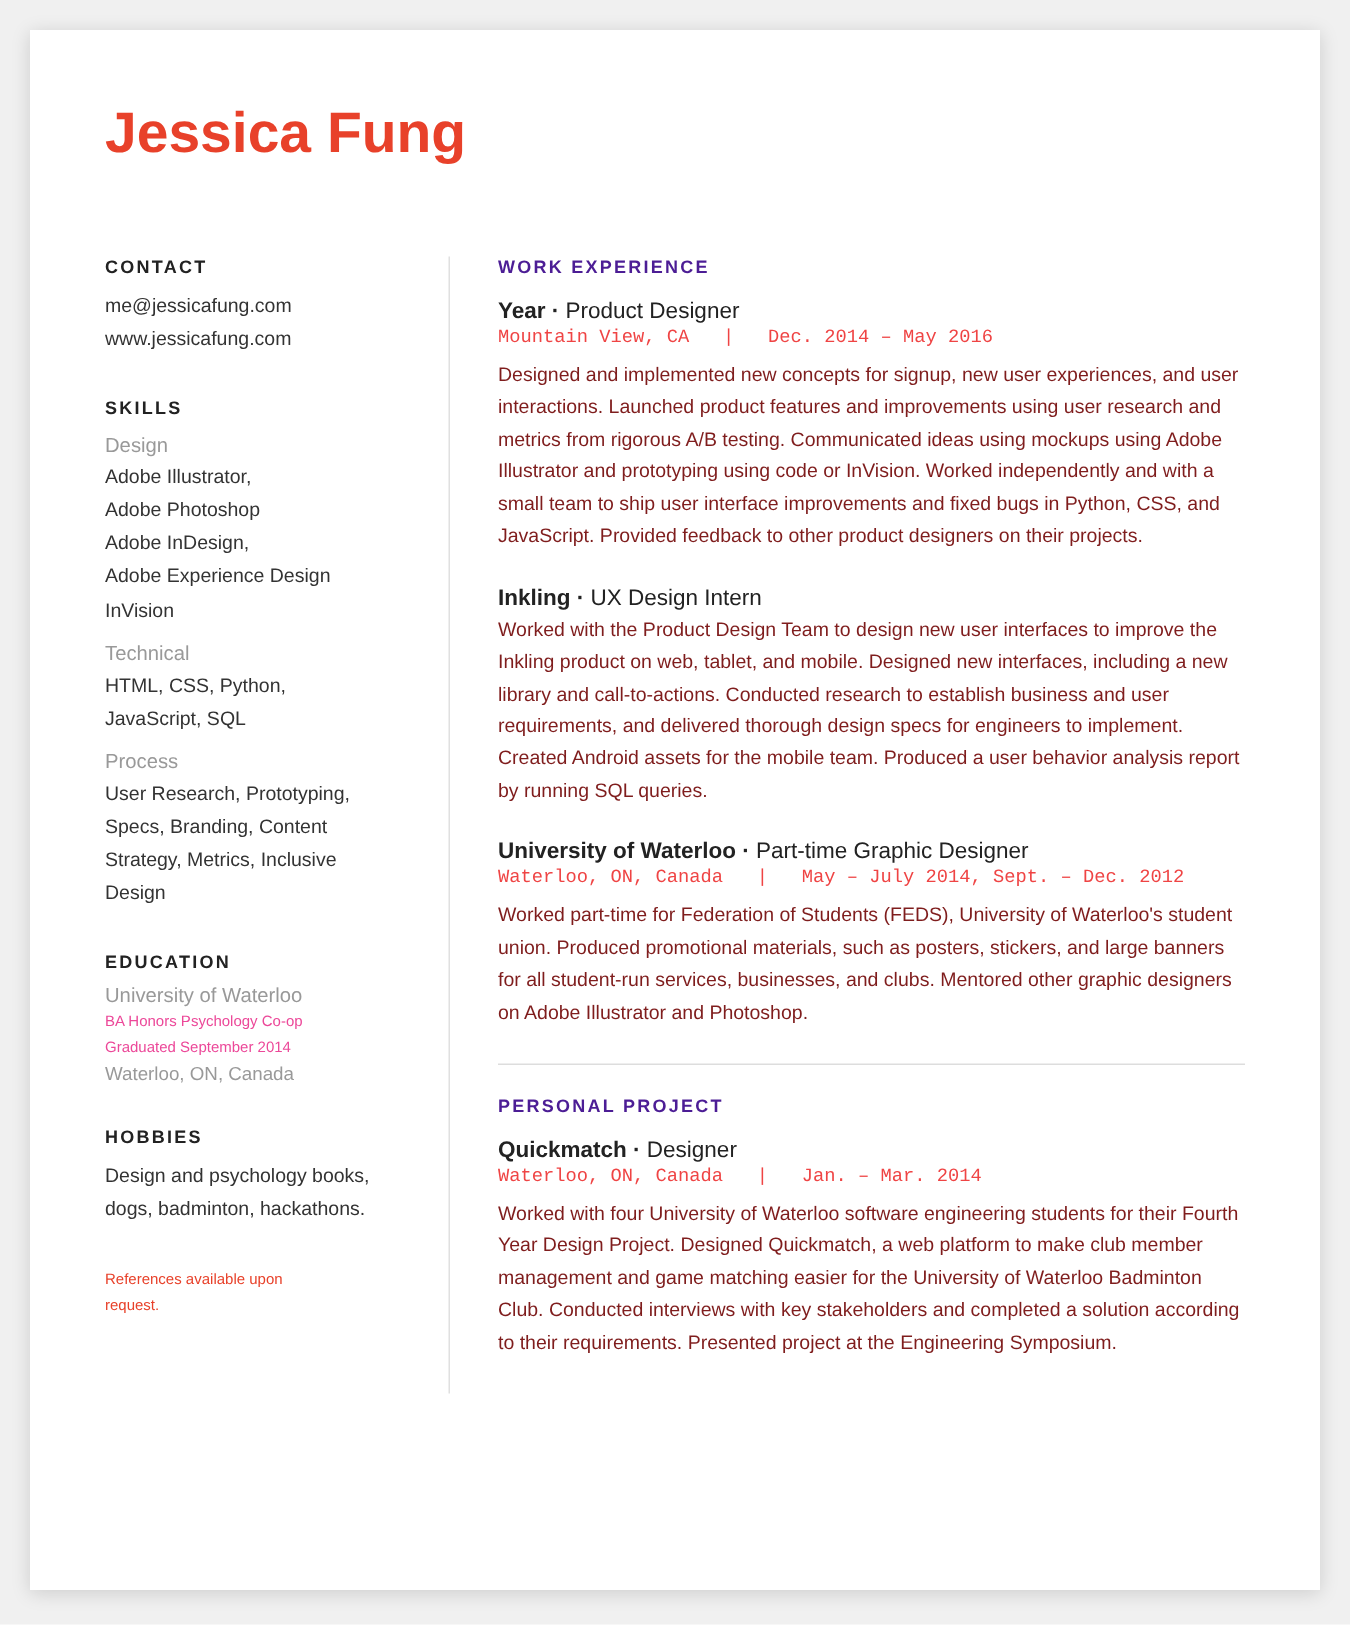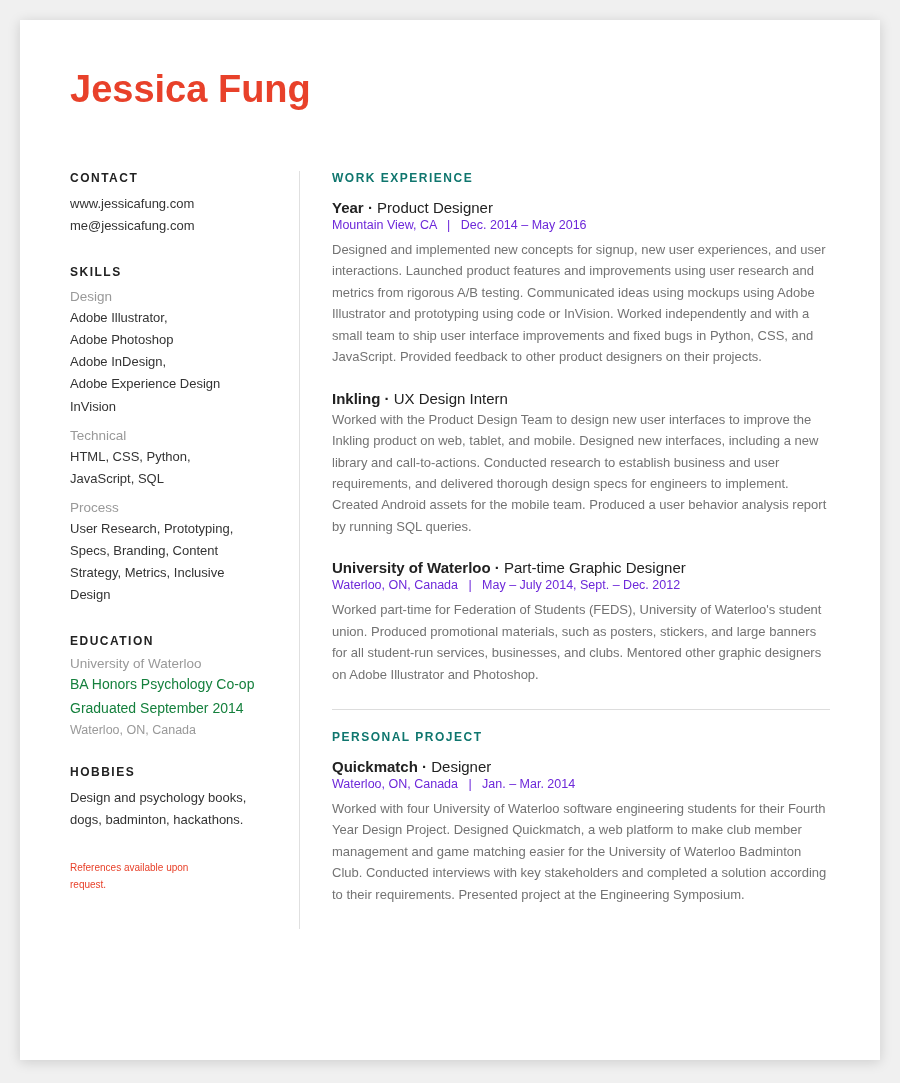--- a/index.html
+++ b/index.html
@@ -75,22 +75,22 @@
     }
     .edu-school {
       font-family: Arial, Helvetica, sans-serif;
       font-size: 13.5px;
       color: #999;
       font-weight: normal;
       margin-bottom: 2px;
     }
     .edu-degree {
       font-family: Arial, Helvetica, sans-serif;
-      font-size: 14px;
-      color: #15803d;
+      font-size: 10px;
+      color: #ec4899;
       line-height: 1.7;
     }
     .edu-location {
       font-family: Arial, Helvetica, sans-serif;
       font-size: 12.5px;
       color: #999;
       margin-top: 2px;
     }
     .hobbies-text {
       font-family: Arial, Helvetica, sans-serif;
@@ -111,21 +111,21 @@
       padding-left: 32px;
     }
     .right-section {
       margin-bottom: 24px;
     }
     .right-section-title {
       font-family: Arial, Helvetica, sans-serif;
       font-size: 12px;
       font-weight: bold;
       letter-spacing: 1.5px;
-      color: #0f766e;
+      color: #4c1d95;
       text-transform: uppercase;
       margin-bottom: 14px;
     }
     .job-block {
       margin-bottom: 22px;
     }
     .job-title-line {
       font-family: Arial, Helvetica, sans-serif;
       font-size: 15px;
       font-weight: bold;
@@ -134,29 +134,29 @@
     }
     .job-company {
       font-weight: bold;
       color: #222;
     }
     .job-role {
       font-weight: normal;
       color: #222;
     }
     .job-meta {
-      font-family: Liberation Sans, sans-serif;
+      font-family: Liberation Mono, monospace;
       font-size: 12.5px;
-      color: #6d28d9;
+      color: #ef4444;
       margin-bottom: 7px;
     }
     .job-desc {
       font-family: Arial, Helvetica, sans-serif;
       font-size: 13px;
-      color: #737373;
+      color: #7f1d1d;
       line-height: 1.65;
     }
     .section-divider {
       border: none;
       border-top: 1px solid #ddd;
       margin: 22px 0 20px 0;
     }
   </style>
 </head>
 <body>
@@ -164,22 +164,22 @@
 <div class="resume-page">
 
   <div class="resume-name">Jessica Fung</div>
 
   <div class="resume-body">
 
     <div class="left-col">
 
       <div class="left-section">
         <div class="left-section-title">CONTACT</div>
+        <div class="contact-item">me@jessicafung.com</div>
         <div class="contact-item">www.jessicafung.com</div>
-        <div class="contact-item">me@jessicafung.com</div>
       </div>
 
       <div class="left-section">
         <div class="left-section-title">SKILLS</div>
 
         <div class="skill-category-title">Design</div>
         <div class="skill-list">Adobe Illustrator,<br>Adobe Photoshop<br>Adobe InDesign,<br>Adobe Experience Design<br>InVision</div>
 
         <div class="skill-category-title">Technical</div>
         <div class="skill-list">HTML, CSS, Python,<br>JavaScript, SQL</div>

